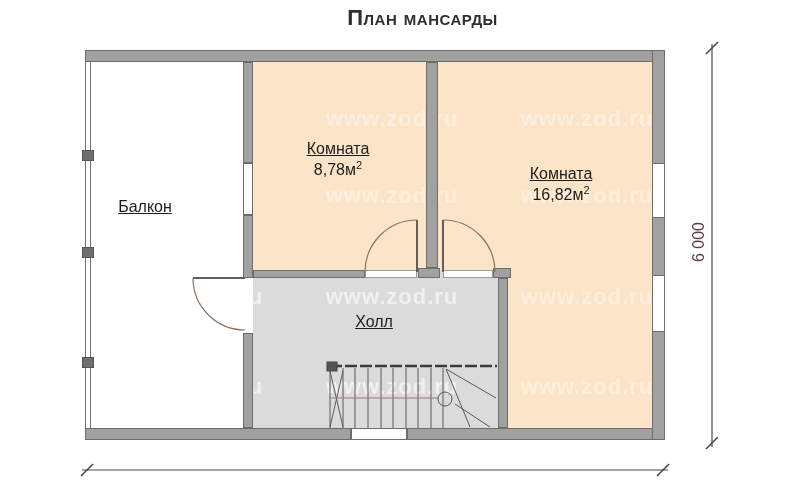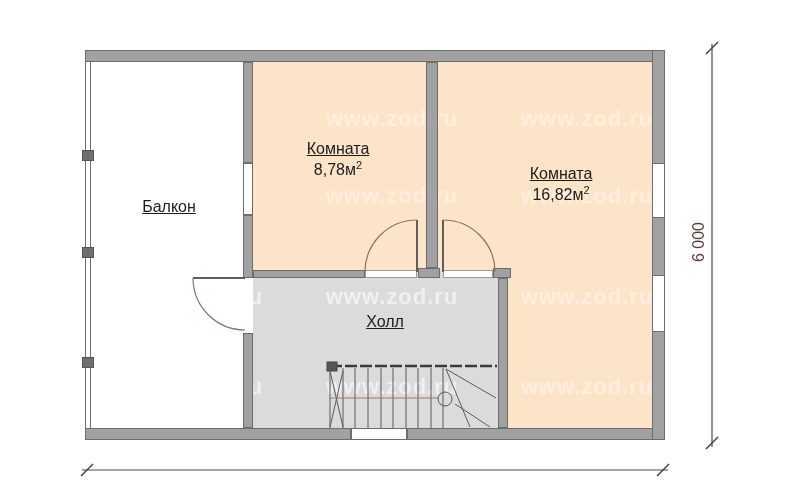--- a/index.html
+++ b/index.html
@@ -47,43 +47,44 @@
   .railing { left:85px; top:62px; width:6px; height:366px; background:#fff;
              border-left:1px solid #6d6d6d; border-right:1px solid #6d6d6d; }
   .post { width:12px; height:11px; background:#6f6f6f; border:1px solid #555; }
   .post1 { left:82px; top:150px; } .post2 { left:82px; top:247px; } .post3 { left:82px; top:357px; }
 
   
   .room-lbl { text-align:center; color:#1c1c1c; font-size:16px; line-height:1.05; }
   .room-lbl .nm { text-decoration:underline; }
   .room-lbl .ar { margin-top:2px; }
   .room-lbl sup { font-size:11px; }
-  .lbl-balcony { left:108px; top:199px; width:122px; }
+  .lbl-balcony { left:84px; top:199px; width:122px; }
   .lbl-room1   { left:268px; top:141px; width:140px; }
   .lbl-room2   { left:491px; top:166px; width:140px; }
-  .lbl-hall    { left:320px; top:314px; width:130px; }
+  .lbl-hall    { left:309px; top:314px; width:130px; }
 
   
   .wm { color:#ffffff; font-weight:bold; font-size:22px; letter-spacing:1px;
         transform:translate(-50%,-50%); white-space:nowrap; pointer-events:none; }
   .wm.faint { opacity:.38; } .wm.bright { opacity:.6; }
 
   
   .dim-text { color:#5a3d3d; font-size:16px; }
   .dim-w { left:330px; top:448px; width:90px; text-align:center; }
   .dim-h { left:676px; top:233px; width:46px; text-align:center;
            transform:rotate(-90deg); transform-origin:center; }
 
   svg.overlay { position:absolute; left:0; top:0; pointer-events:none; }
 </style>
 </head>
 <body>
 
 <div id="stage">
 
+  <div class="abs page-title">План мансарды</div>
 
   <div class="abs floor-balcony"></div>
   <div class="abs floor-room1"></div>
   <div class="abs floor-room2"></div>
   <div class="abs floor-hall"></div>
 
   <div class="abs wm faint" style="left:392px; top:119px;">www.zod.ru</div>
   <div class="abs wm faint" style="left:587px; top:119px;">www.zod.ru</div>
   <div class="abs wm faint" style="left:392px; top:196px;">www.zod.ru</div>
   <div class="abs wm faint" style="left:587px; top:196px;">www.zod.ru</div>

